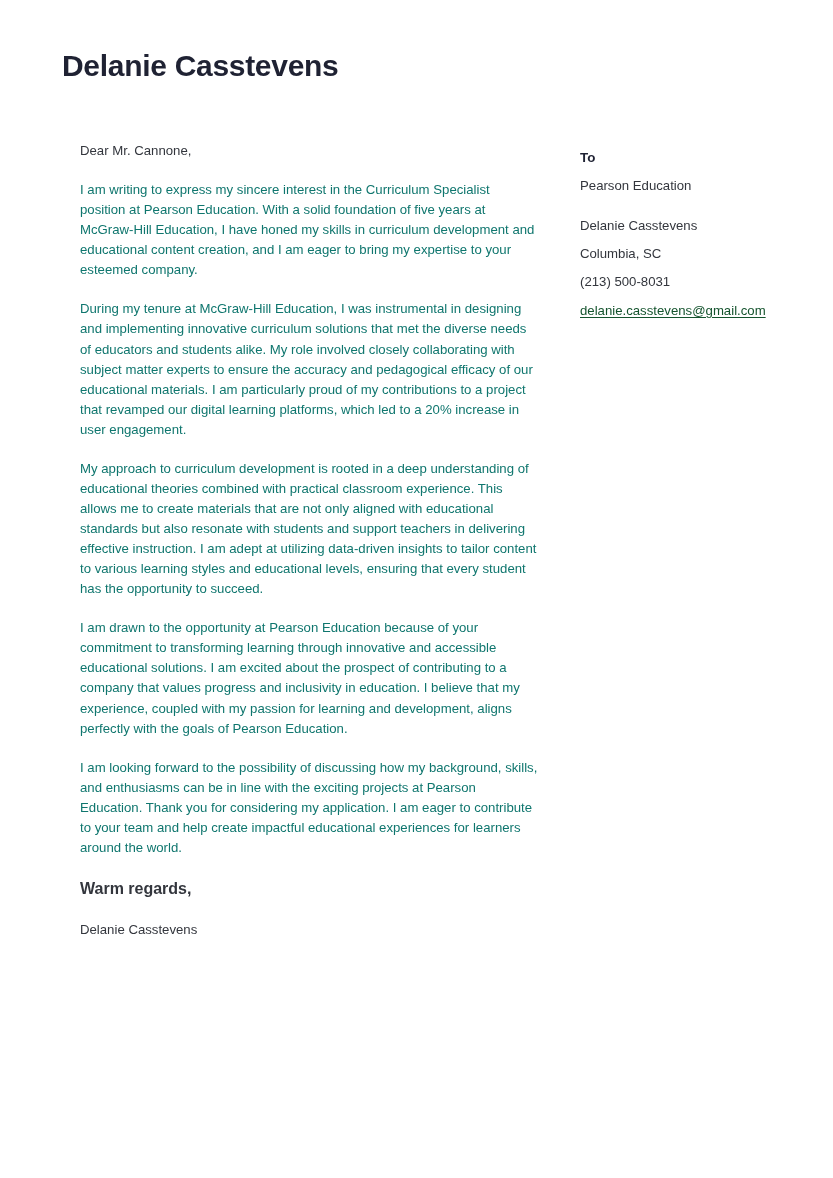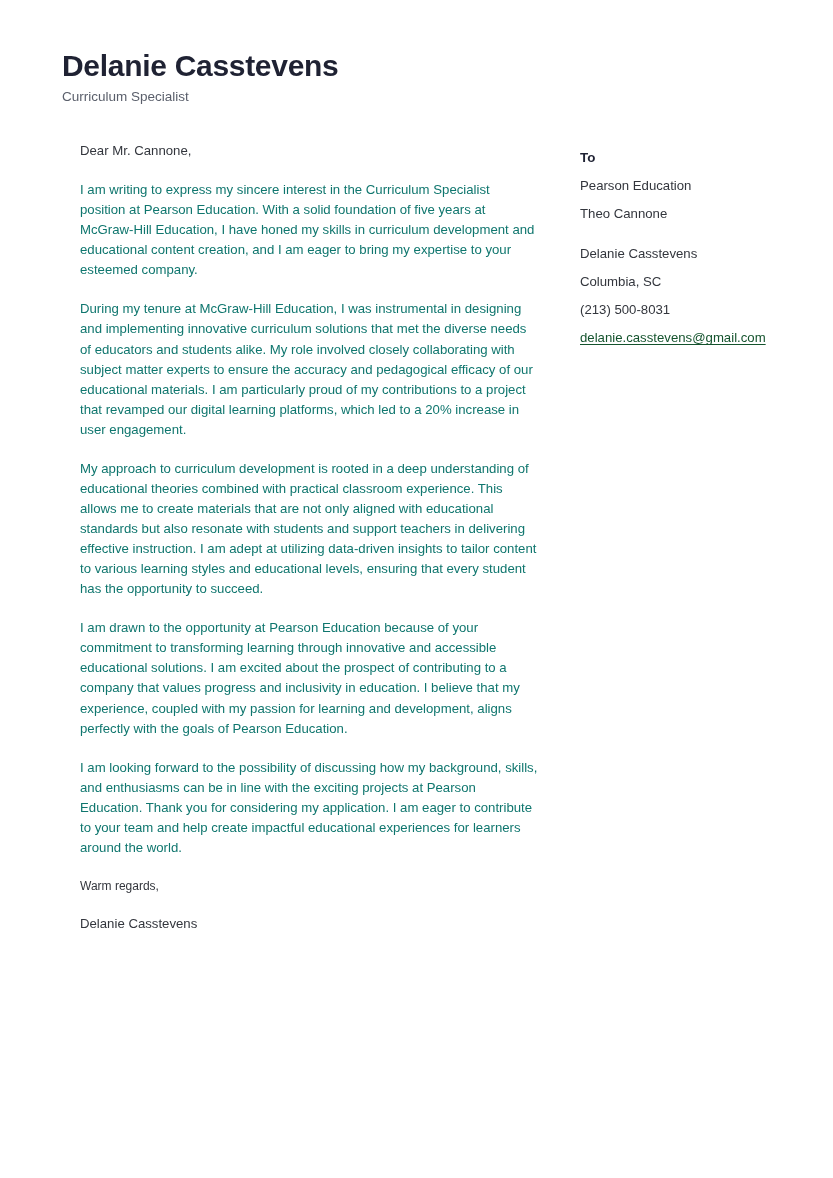--- a/index.html
+++ b/index.html
@@ -69,24 +69,25 @@
     margin: 0 0 19px 0;
   }
   .para {
     font-size: 13.2px;
     color: #0f766e;
     line-height: 1.52;
     margin: 0 0 19px 0;
     text-align: left;
   }
   .closing {
-    font-size: 12px;
+    font-size: 16px;
     color: #33363d;
     line-height: 1.52;
     margin: 0 0 19px 0;
+    font-weight: bold;
   }
   .signature {
     font-size: 13.2px;
     color: #33363d;
     line-height: 1.52;
     margin: 0;
   }
 
   
   .meta-block {
@@ -124,42 +125,40 @@
     cursor: pointer;
   }
 </style>
 </head>
 <body>
 
 <div class="page">
 
   <div class="header">
     <h1 class="candidate-name">Delanie Casstevens</h1>
-    <div class="candidate-title">Curriculum Specialist</div>
   </div>
 
   <div class="content">
 
     <div class="col-letter">
       <p class="salutation">Dear Mr. Cannone,</p>
       <p class="para">I am writing to express my sincere interest in the Curriculum Specialist position at Pearson Education. With a solid foundation of five years at McGraw-Hill Education, I have honed my skills in curriculum development and educational content creation, and I am eager to bring my expertise to your esteemed company.</p>
       <p class="para">During my tenure at McGraw-Hill Education, I was instrumental in designing and implementing innovative curriculum solutions that met the diverse needs of educators and students alike. My role involved closely collaborating with subject matter experts to ensure the accuracy and pedagogical efficacy of our educational materials. I am particularly proud of my contributions to a project that revamped our digital learning platforms, which led to a 20% increase in user engagement.</p>
       <p class="para">My approach to curriculum development is rooted in a deep understanding of educational theories combined with practical classroom experience. This allows me to create materials that are not only aligned with educational standards but also resonate with students and support teachers in delivering effective instruction. I am adept at utilizing data-driven insights to tailor content to various learning styles and educational levels, ensuring that every student has the opportunity to succeed.</p>
       <p class="para">I am drawn to the opportunity at Pearson Education because of your commitment to transforming learning through innovative and accessible educational solutions. I am excited about the prospect of contributing to a company that values progress and inclusivity in education. I believe that my experience, coupled with my passion for learning and development, aligns perfectly with the goals of Pearson Education.</p>
       <p class="para">I am looking forward to the possibility of discussing how my background, skills, and enthusiasms can be in line with the exciting projects at Pearson Education. Thank you for considering my application. I am eager to contribute to your team and help create impactful educational experiences for learners around the world.</p>
       <p class="closing">Warm regards,</p>
       <p class="signature">Delanie Casstevens</p>
     </div>
 
     <div class="col-meta">
 
       <div class="meta-block">
         <div class="meta-heading">To</div>
         <div class="meta-line">Pearson Education</div>
-        <div class="meta-line">Theo Cannone</div>
       </div>
 
       <div class="meta-block">
         <div class="meta-line">Delanie Casstevens</div>
         <div class="meta-line">Columbia, SC</div>
         <div class="meta-line">(213) 500-8031</div>
         <a class="meta-link">delanie.casstevens@gmail.com</a>
       </div>
 
     </div>

